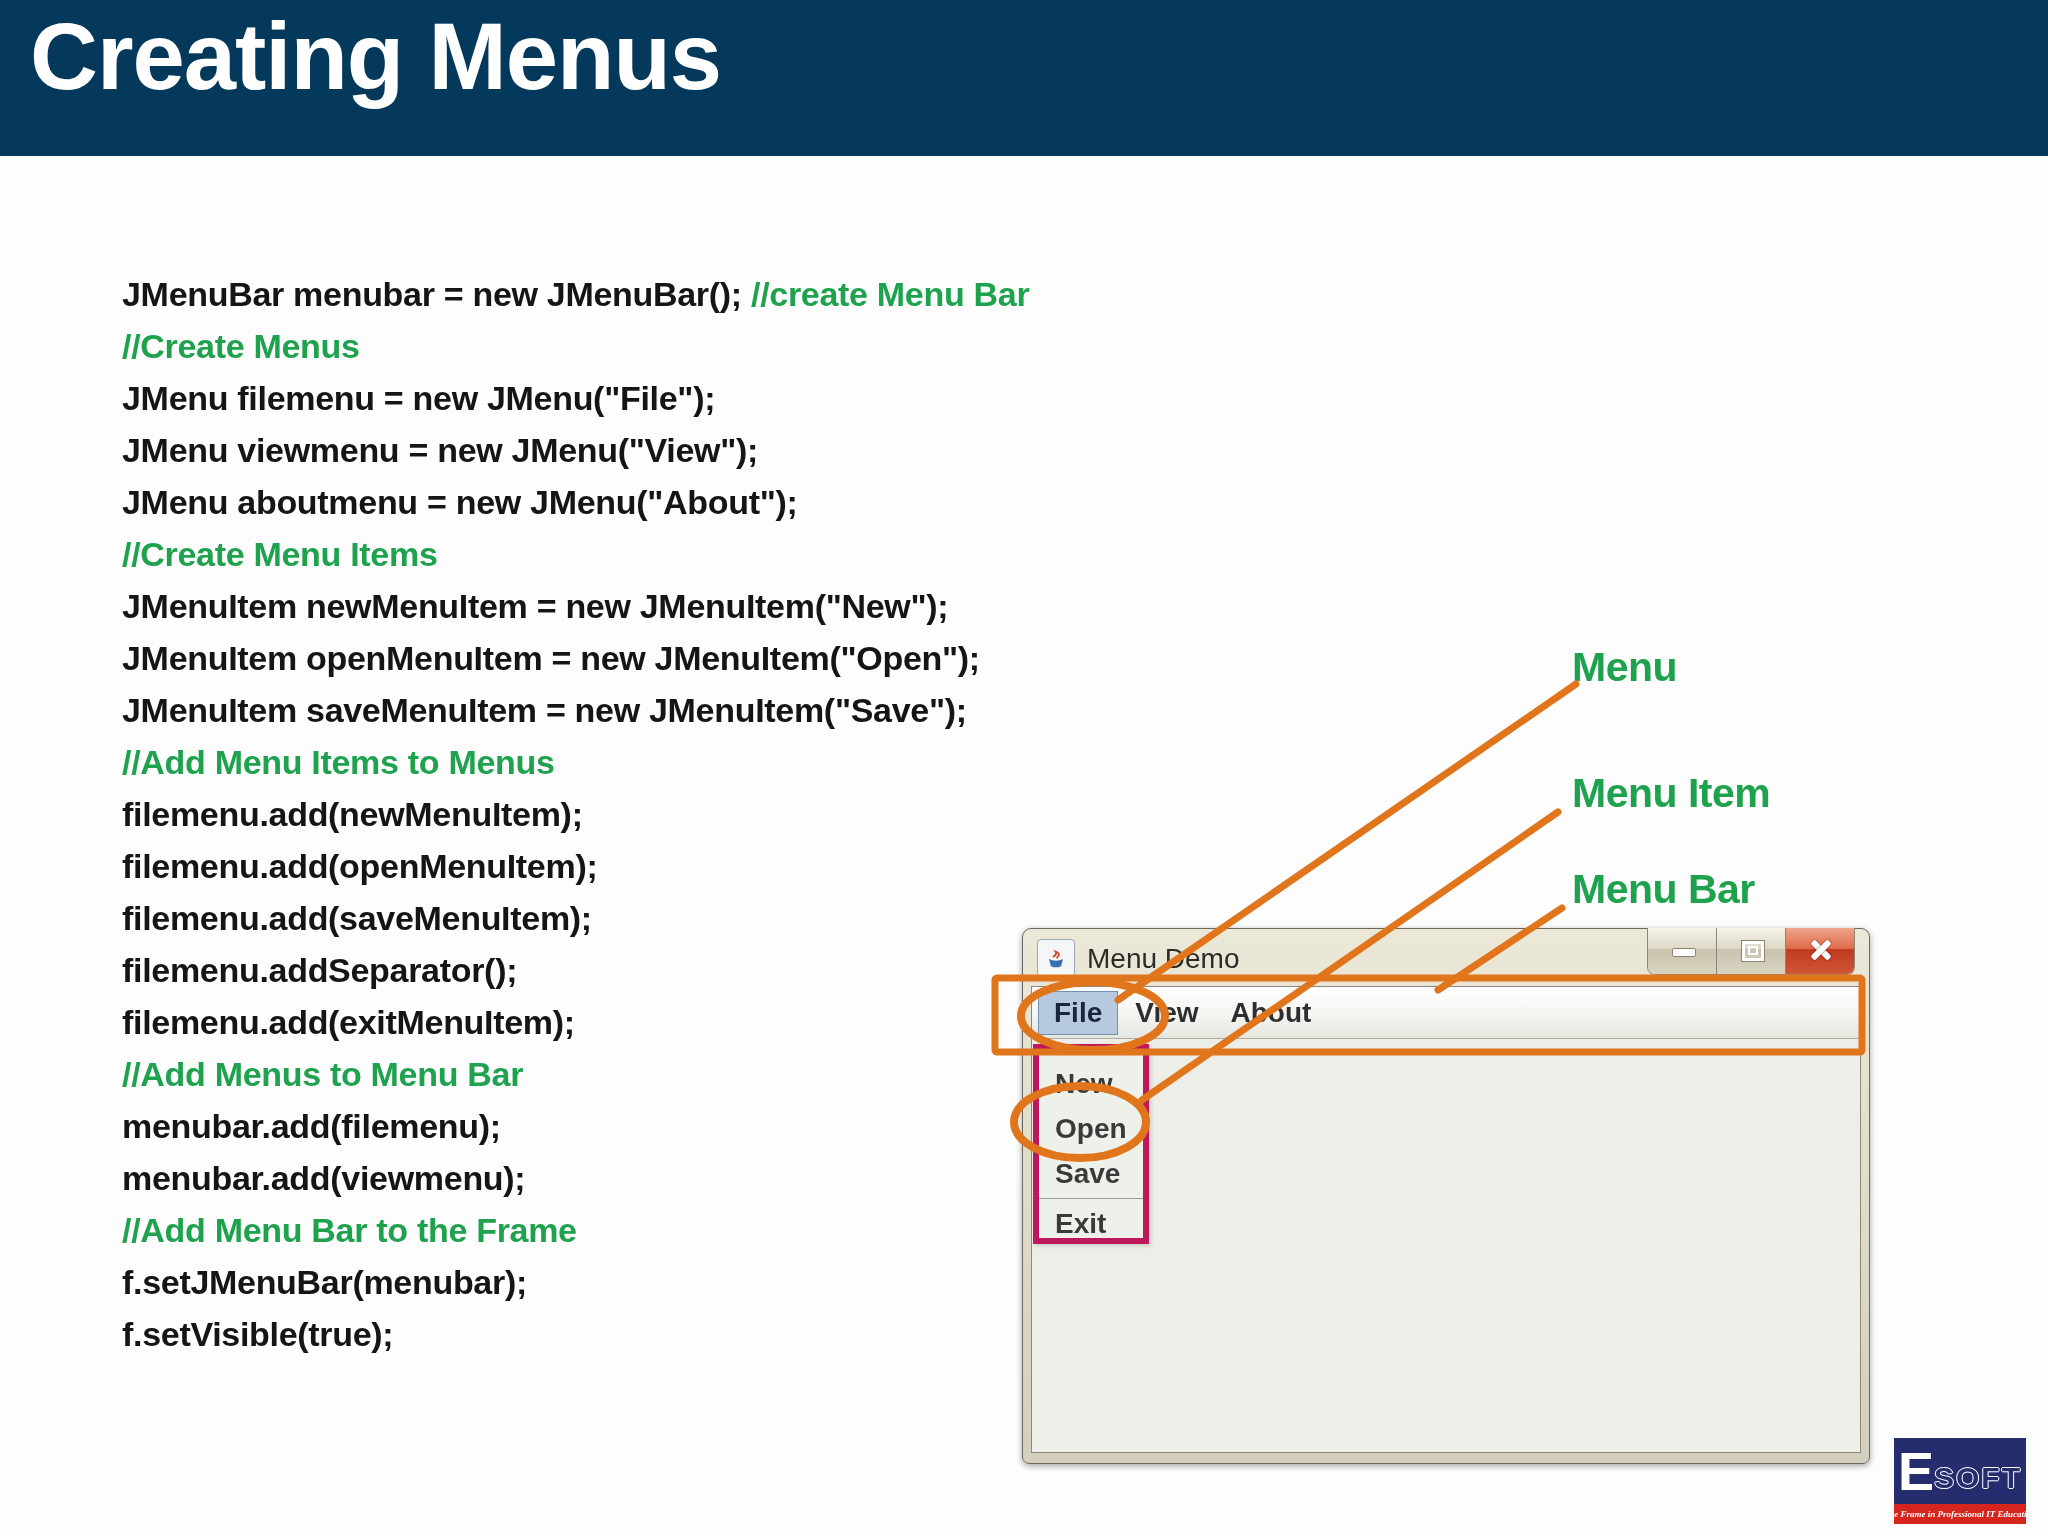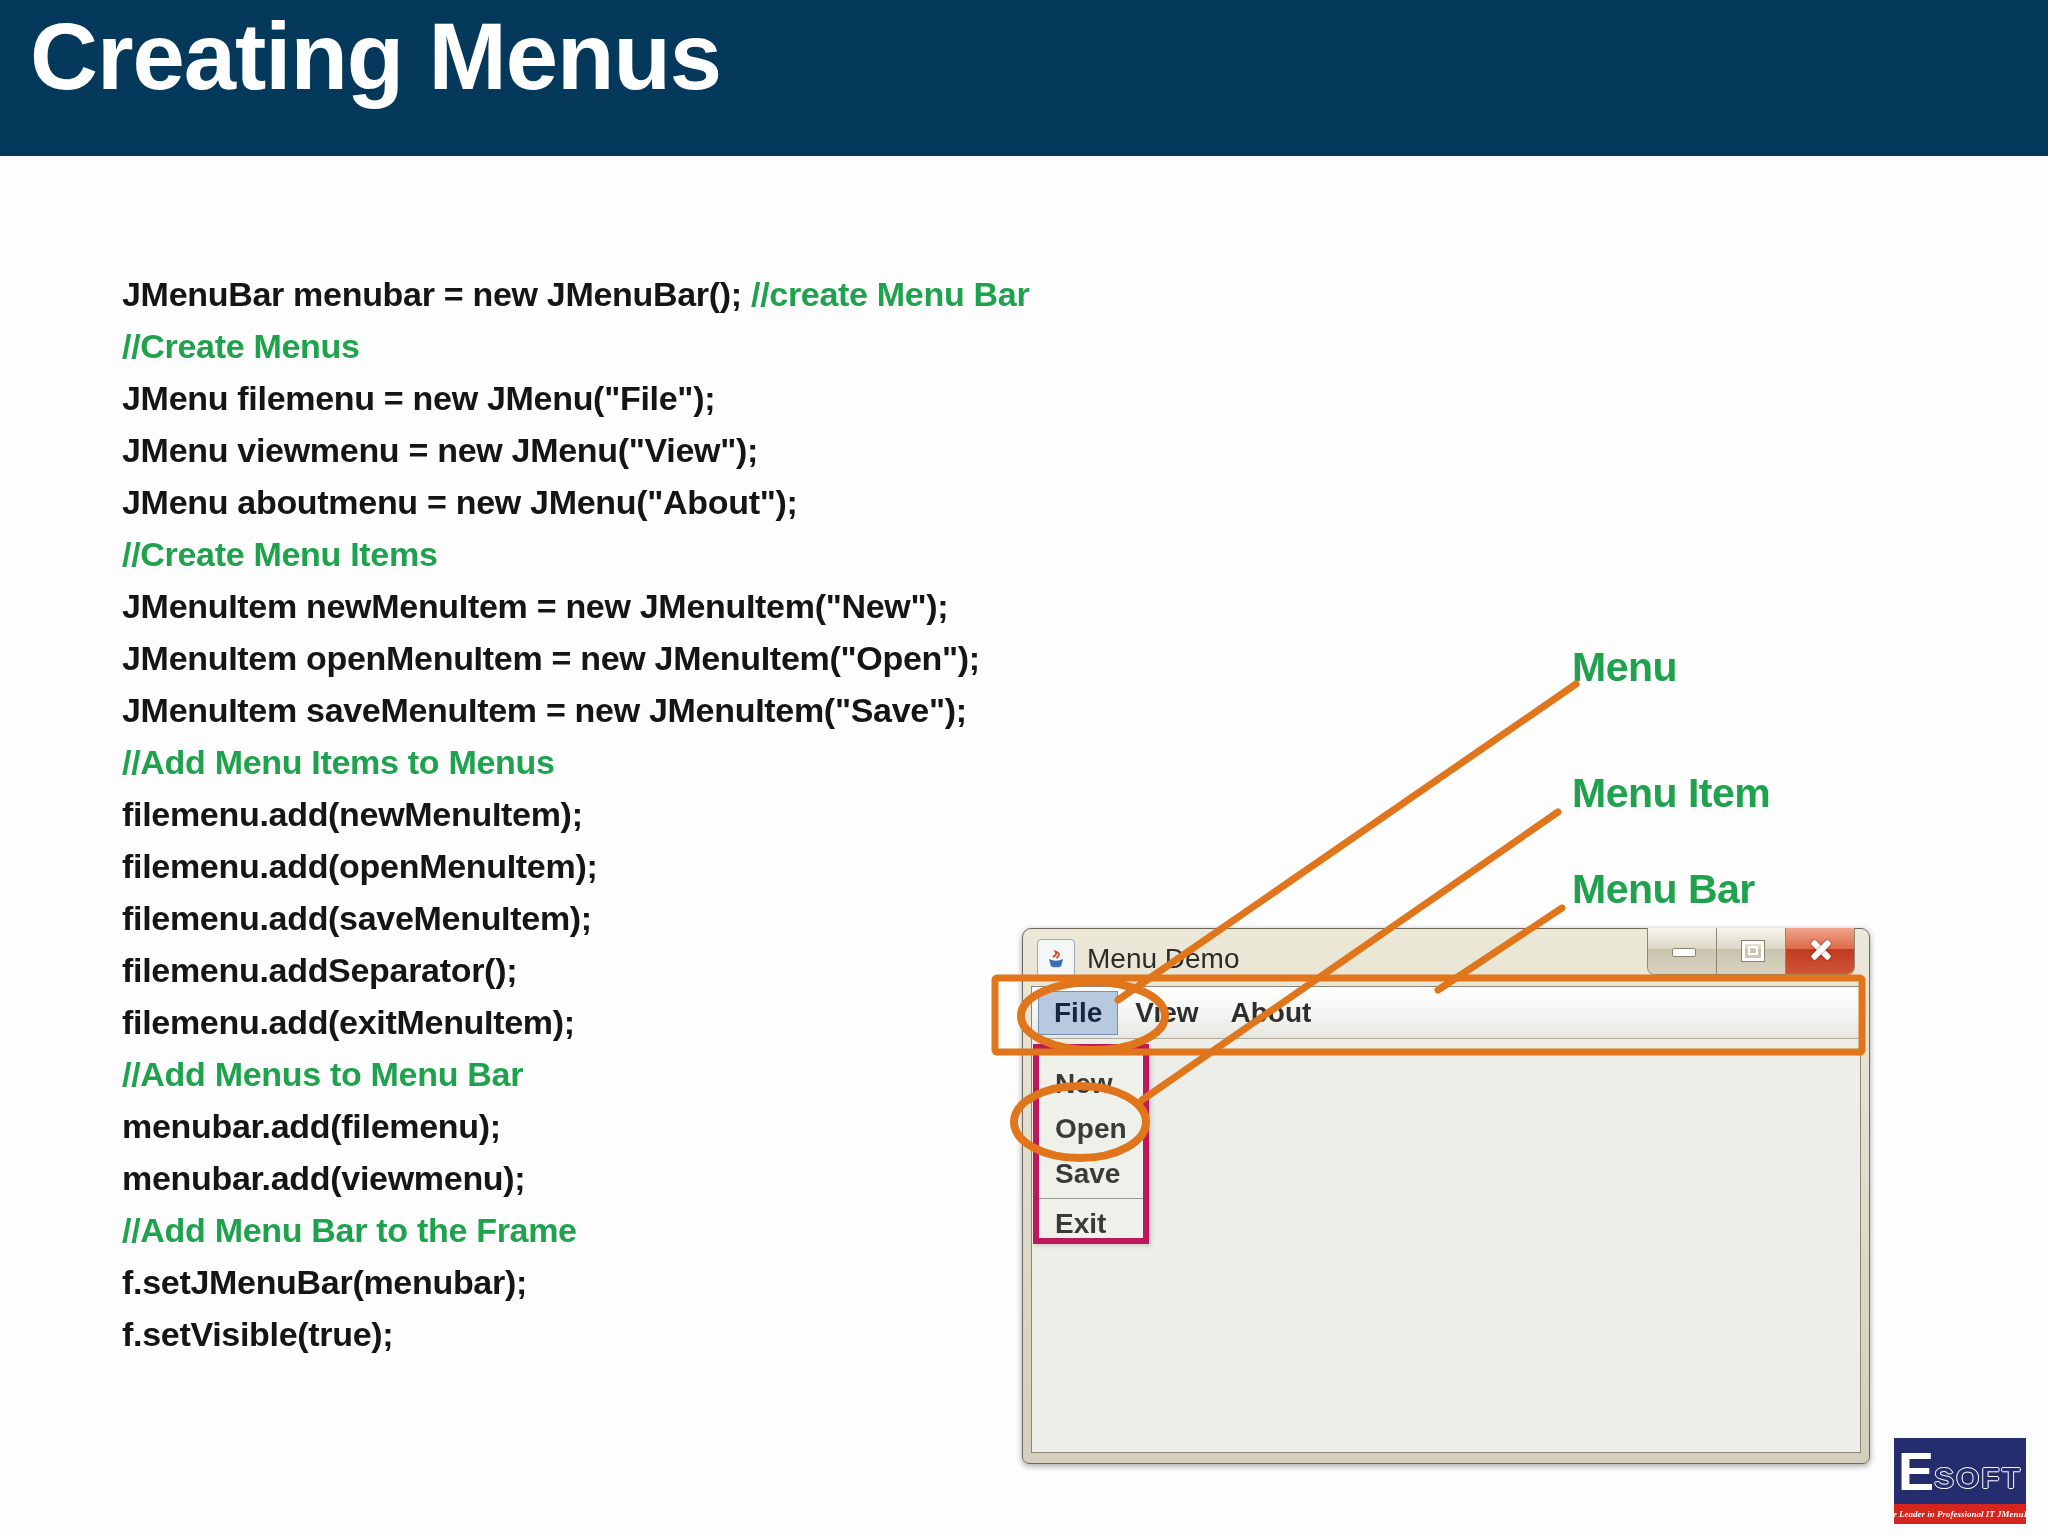--- a/index.html
+++ b/index.html
@@ -165,17 +165,17 @@
     <ellipse class="orange-stroke" cx="1093" cy="1016" rx="72" ry="34" stroke-width="8"></ellipse>
     <ellipse class="orange-stroke" cx="1080" cy="1122" rx="66" ry="36" stroke-width="8"></ellipse>
   </svg>
 
   <div id="logo">
     <div id="logo-top">
       <span id="logo-big">E</span>
       <span id="logo-rest">SOFT</span>
     </div>
     <div id="logo-strip">
-      <span id="logo-tagline">The Leader in Professional IT JMenuBar</span>
+      <span id="logo-tagline">The Frame in Professional IT Education</span>
     </div>
   </div>
 
 </div>
 
 </body></html>

